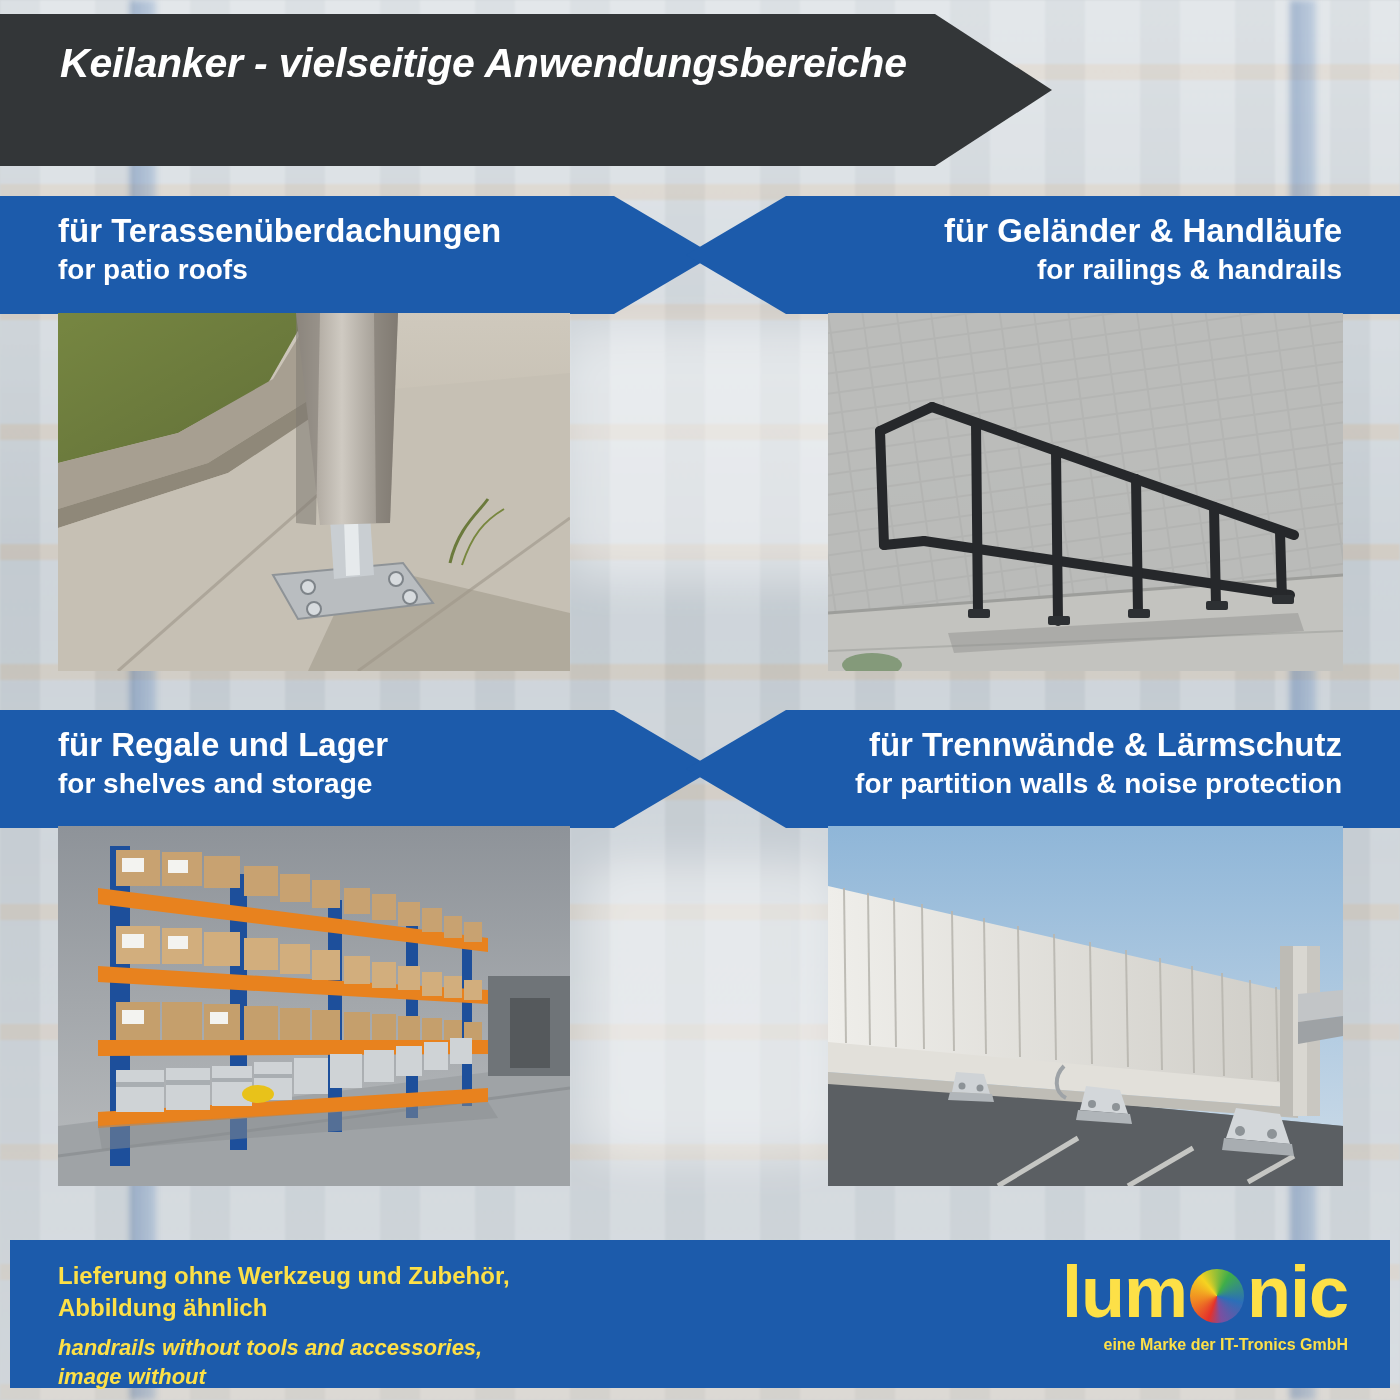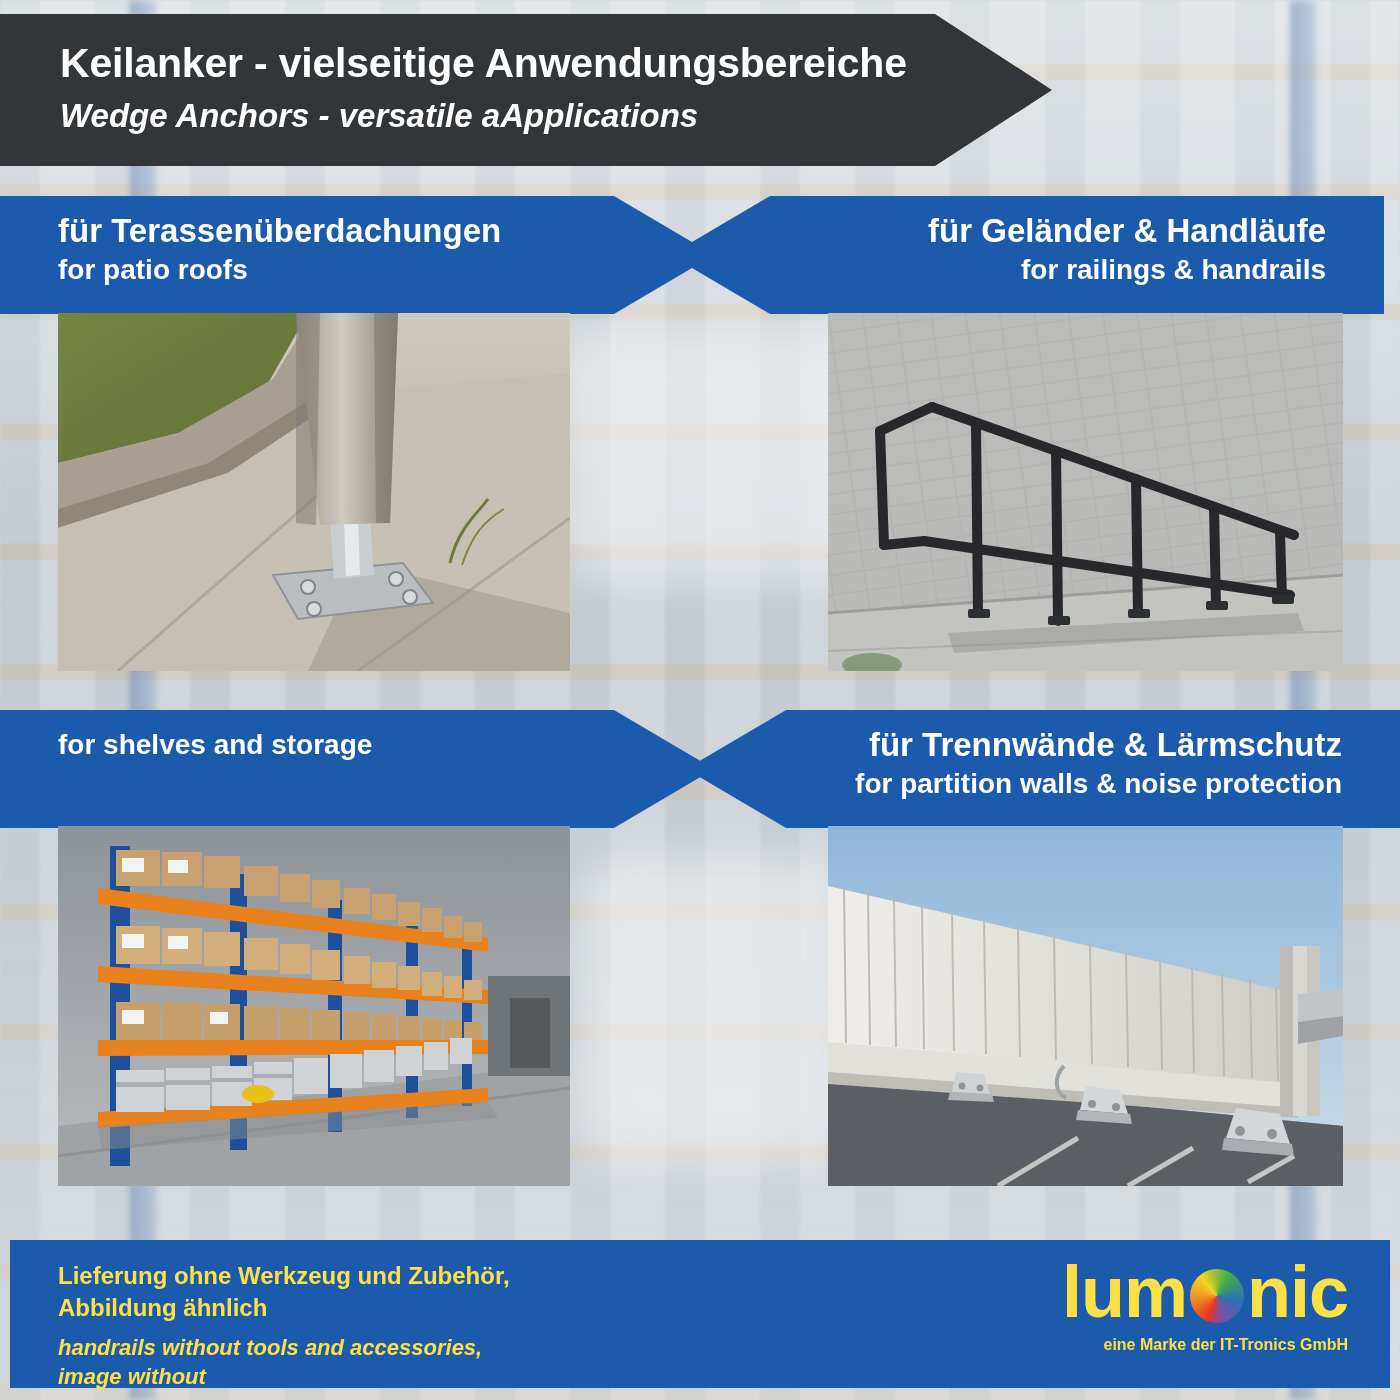--- a/index.html
+++ b/index.html
@@ -46,20 +46,21 @@
     position: absolute; left: 0; top: 14px;
     width: 1052px; height: 152px;
     background: #333638;
     clip-path: polygon(0 0, 935px 0, 1052px 50%, 935px 100%, 0 100%);
     padding: 26px 0 0 60px;
     color: #ffffff;
   }
   .header-de {
     font-size: 41px; font-weight: 700; letter-spacing: -0.2px;
     line-height: 1.15;
+    font-style: italic;
   }
   .header-en {
     font-size: 33px; font-style: italic; font-weight: 700;
     margin-top: 10px; line-height: 1.15;
   }
 
   
   .ribbon {
     position: absolute;
     background: #1c5bab;
@@ -67,21 +68,21 @@
   }
   .ribbon .de { font-size: 33px; font-weight: 700; line-height: 1.18; }
   .ribbon .en { font-size: 28px; font-weight: 700; line-height: 1.2; margin-top: 2px;}
 
   .ribbon-tl {
     left: 0; top: 196px; width: 714px; height: 118px;
     clip-path: polygon(0 0, 614px 0, 714px 50%, 614px 100%, 0 100%);
     padding: 16px 0 0 58px;
   }
   .ribbon-tr {
-    right: 16px; top: 196px; width: 714px; height: 118px;
+    right: 0; top: 196px; width: 714px; height: 118px;
     clip-path: polygon(100px 0, 714px 0, 714px 100%, 100px 100%, 0 50%);
     padding: 16px 58px 0 0;
     text-align: right;
   }
   .ribbon-bl {
     left: 0; top: 710px; width: 714px; height: 118px;
     clip-path: polygon(0 0, 614px 0, 714px 50%, 614px 100%, 0 100%);
     padding: 16px 0 0 58px;
   }
   .ribbon-br {
@@ -142,21 +143,20 @@
 <div id="page">
 
   <div class="bg"></div>
   <div class="bg-vpost" style="left:130px"></div>
   <div class="bg-vpost" style="left:1290px"></div>
   <div class="bg-blob" style="left:560px; top:330px; width:330px; height:250px;"></div>
   <div class="bg-blob" style="left:580px; top:860px; width:260px; height:300px;"></div>
 
   <div class="header">
     <div class="header-de">Keilanker - vielseitige Anwendungsbereiche</div>
-    <div class="header-en">Wedge Anchors - versatile aApplications</div>
   </div>
 
   <div class="ribbon ribbon-tl">
     <div class="de">für Terassenüberdachungen</div>
     <div class="en">for patio roofs</div>
   </div>
 
   <div class="ribbon ribbon-tr">
     <div class="de">für Geländer &amp; Handläufe</div>
     <div class="en">for railings &amp; handrails</div>
@@ -261,20 +261,21 @@
         <rect x="300" y="296" width="22" height="9" rx="2"></rect>
         <rect x="378" y="288" width="22" height="9" rx="2"></rect>
         <rect x="444" y="282" width="22" height="9" rx="2"></rect>
       </g>
 
       <ellipse cx="44" cy="352" rx="30" ry="12" fill="#6f8c63" opacity="0.75"></ellipse>
     </svg>
   </div>
 
   <div class="ribbon ribbon-bl">
+    <div class="de">für Regale und Lager</div>
     <div class="en">for shelves and storage</div>
   </div>
 
   <div class="ribbon ribbon-br">
     <div class="de">für Trennwände &amp; Lärmschutz</div>
     <div class="en">for partition walls &amp; noise protection</div>
   </div>
 
   <div class="photo photo-bl">
     <svg viewBox="0 0 512 360" preserveAspectRatio="none">

